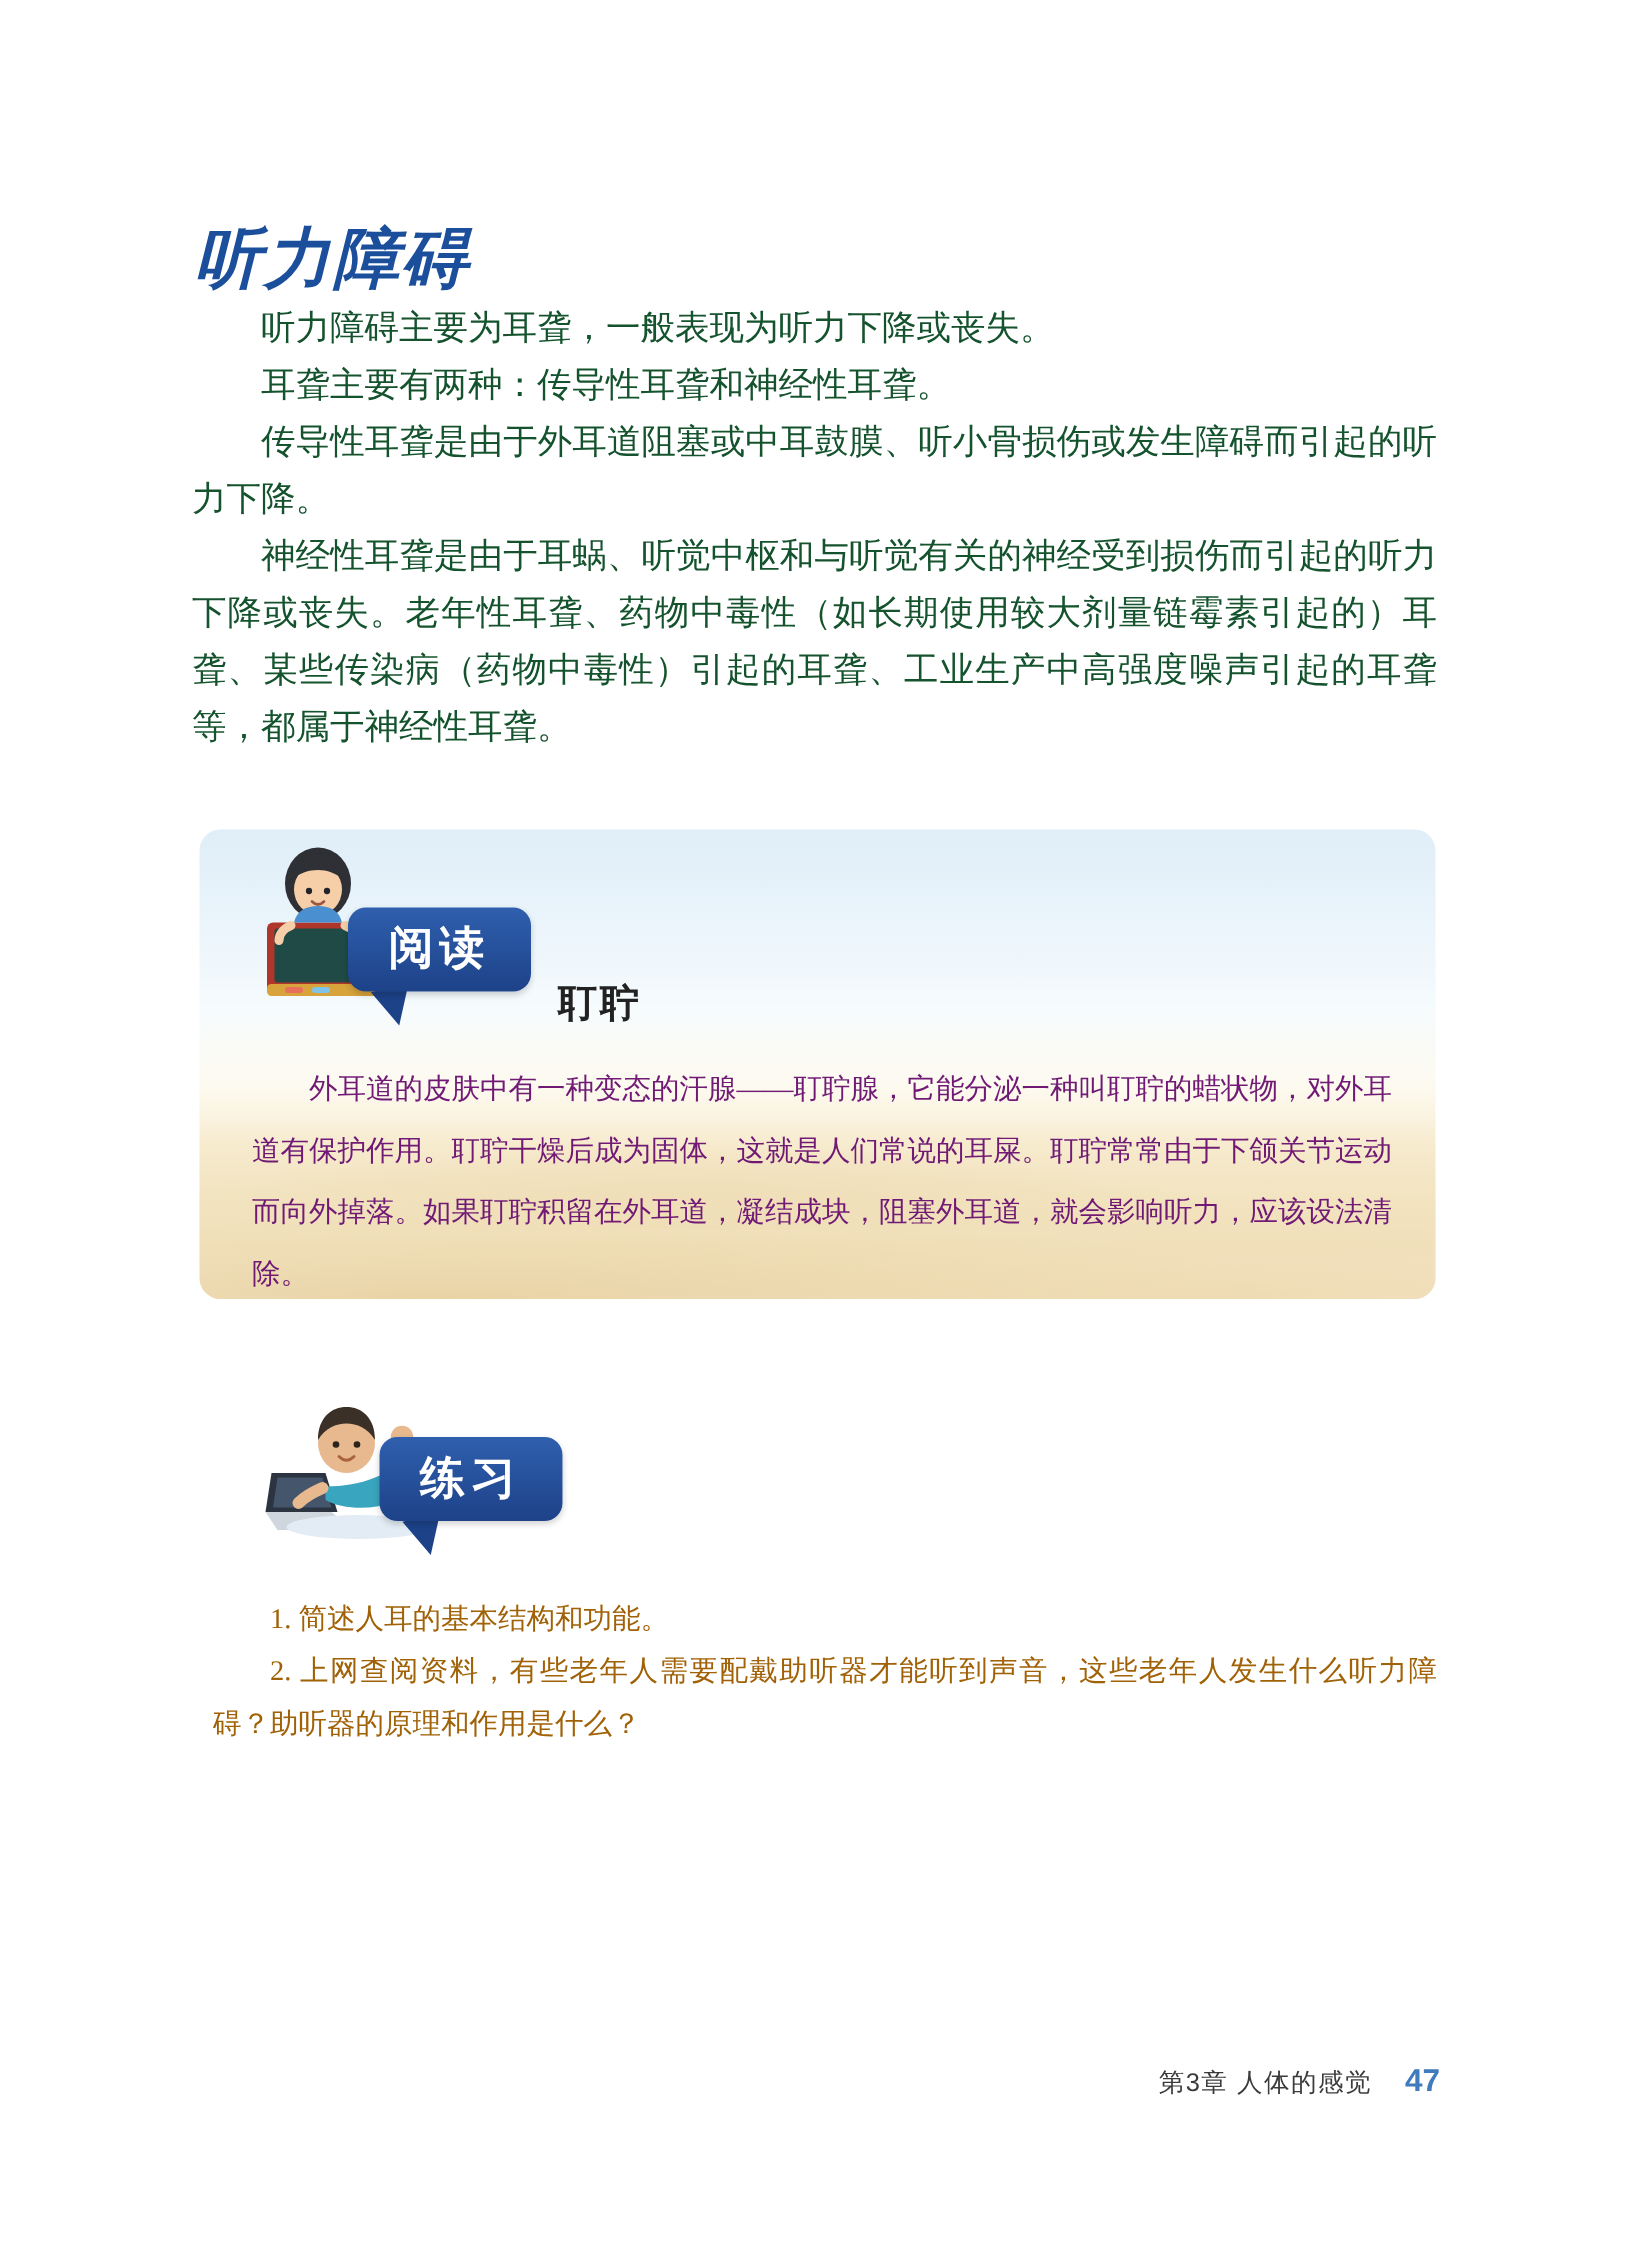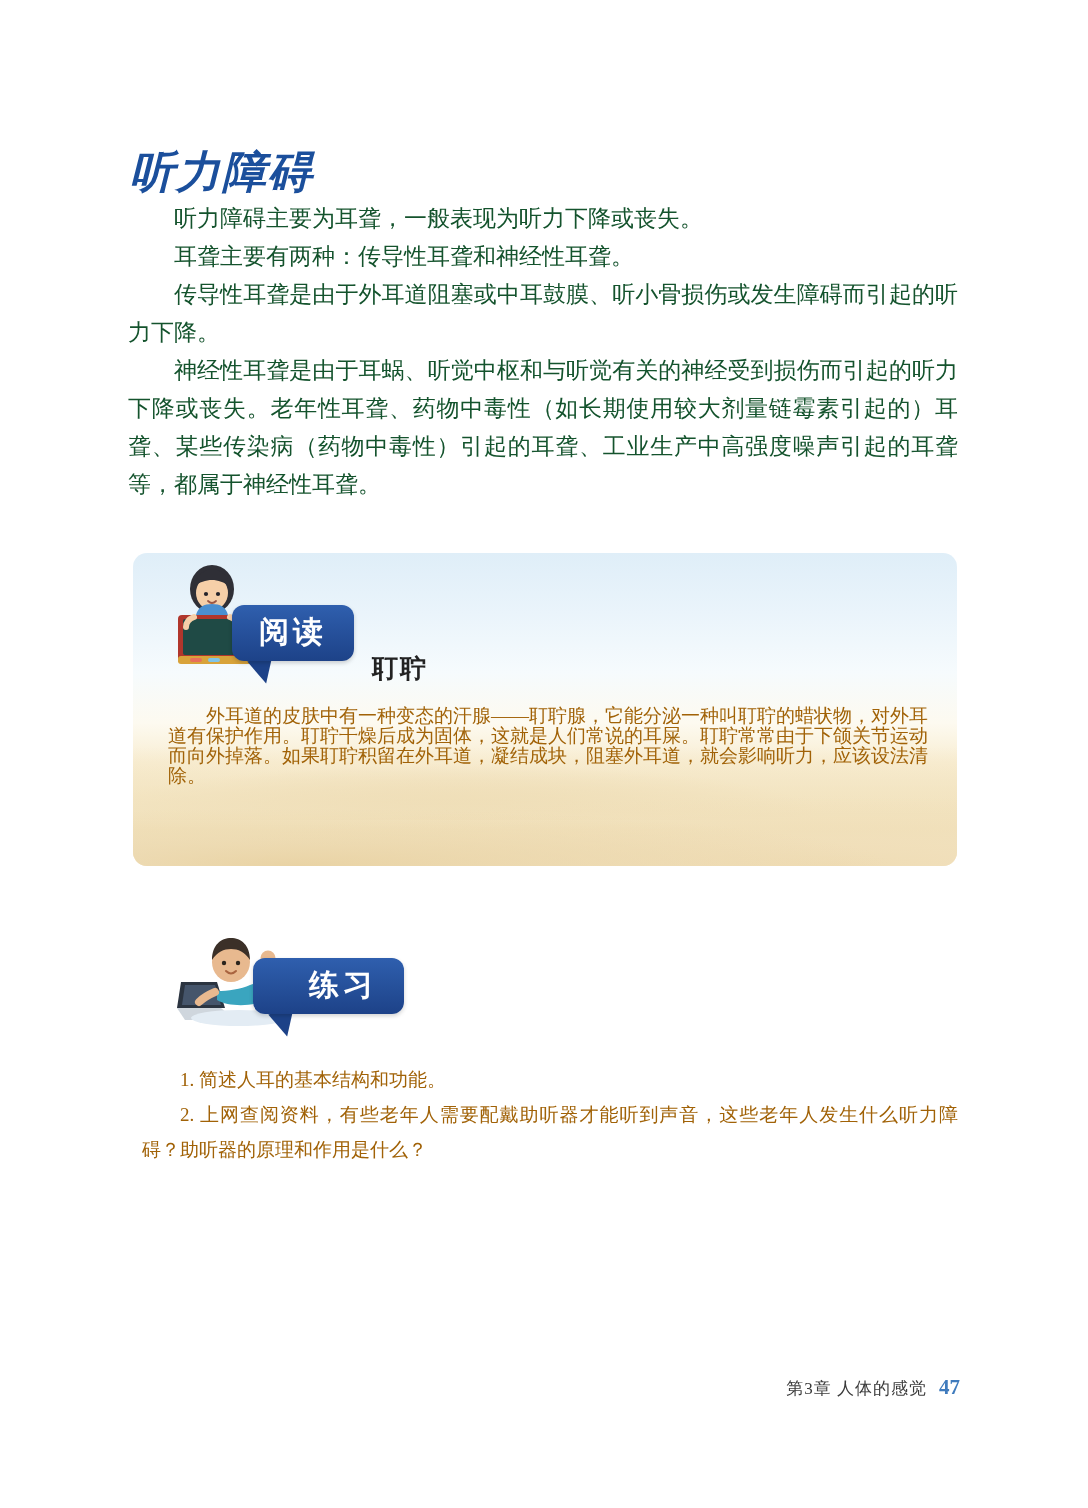--- a/index.html
+++ b/index.html
@@ -127,34 +127,33 @@
     font-weight: bold;
     color: #222;
     letter-spacing: 2px;
   }
   .read-body {
     position: absolute;
     left: 168px;
     top: 706px;
     width: 760px;
     font-size: 19px;
-    line-height: 20px;
-    color: #a16207;
+    line-height: 41px;
+    color: #701a75;
     text-align: justify;
   }
   .read-body p { margin: 0; text-indent: 2em; }
 
   
   #ex-tab {
     left: 253px;
     top: 958px;
     width: 122px;
     height: 56px;
     font-size: 30px;
-    padding-left: 29px;
   }
   #ex-tab-tail {
     left: 271px;
     top: 1011px;
     transform: rotate(-14deg);
   }
 
   
   .ex-list {
     position: absolute;
@@ -168,22 +167,22 @@
   }
   .ex-list p { margin: 0; text-indent: 2em; }
 
   
   .footer {
     position: absolute;
     right: 128px;
     bottom: 108px;
     display: flex;
     align-items: baseline;
-    gap: 12px;
-    font-family: Liberation Serif, serif;
+    gap: 22px;
+    font-family: Liberation Sans, sans-serif;
   }
   .footer .chapter {
     font-size: 17px;
     color: #3b3b3b;
     letter-spacing: 1px;
   }
   .footer .pageno {
     font-size: 21px;
     font-weight: bold;
     color: #3f7bbd;

